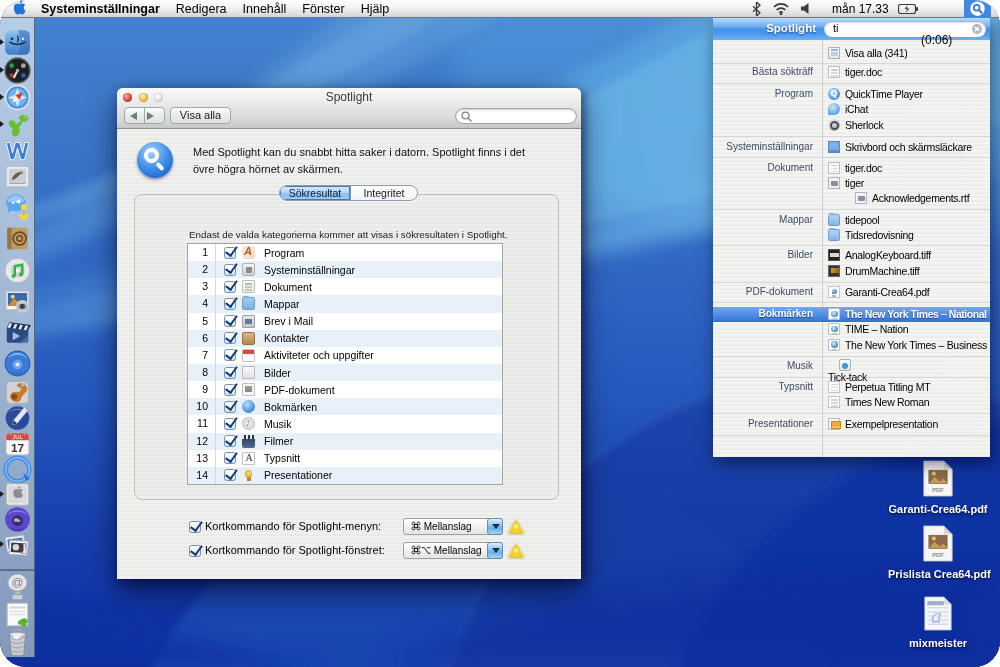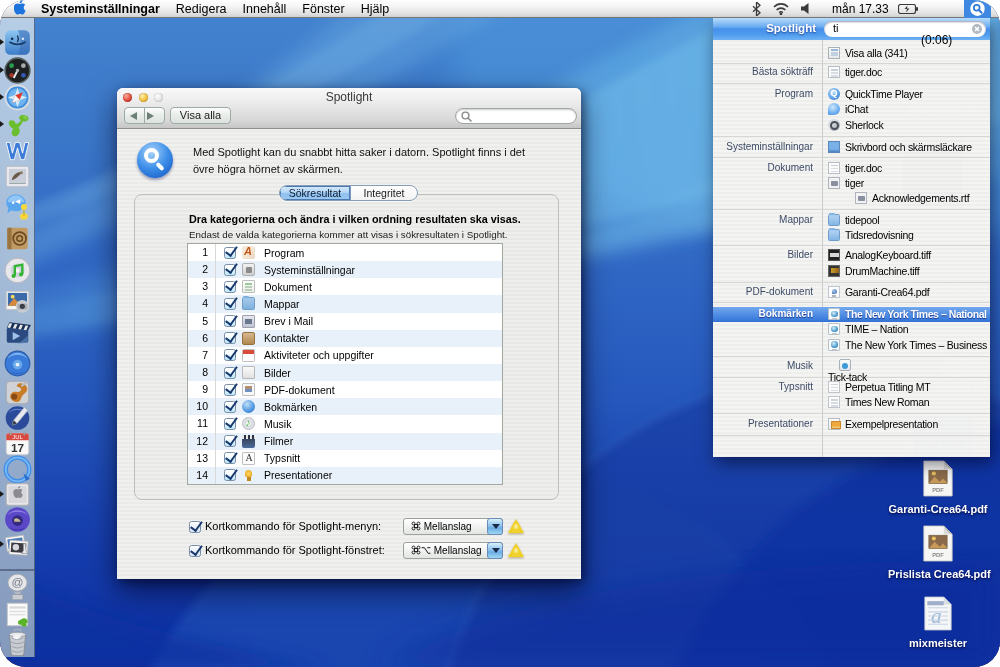--- a/index.html
+++ b/index.html
@@ -426,21 +426,20 @@
           </svg>
         </div>
   </div>
   <div id="bigspot"></div>
   <div id="intro">Med Spotlight kan du snabbt hitta saker i datorn. Spotlight finns i det<br>övre högra hörnet av skärmen.</div>
   <div id="groupbox"></div>
   <div id="tabctl">
         <div id="tab1">Sökresultat</div>
         <div id="tab2">Integritet</div>
       </div>
-  <div id="gb-h1">Dra kategorierna och ändra i vilken ordning resultaten ska visas.</div>
   <div id="gb-h2">Endast de valda kategorierna kommer att visas i sökresultaten i Spotlight.</div>
   <div id="cattable">
 <div class="crow">
           <span class="num">1</span>
           <span class="cb"></span>
           <span class="ic ic-prog"></span>
           <span class="lbl">Program</span>
         </div>
 <div class="crow">
           <span class="num">2</span>

